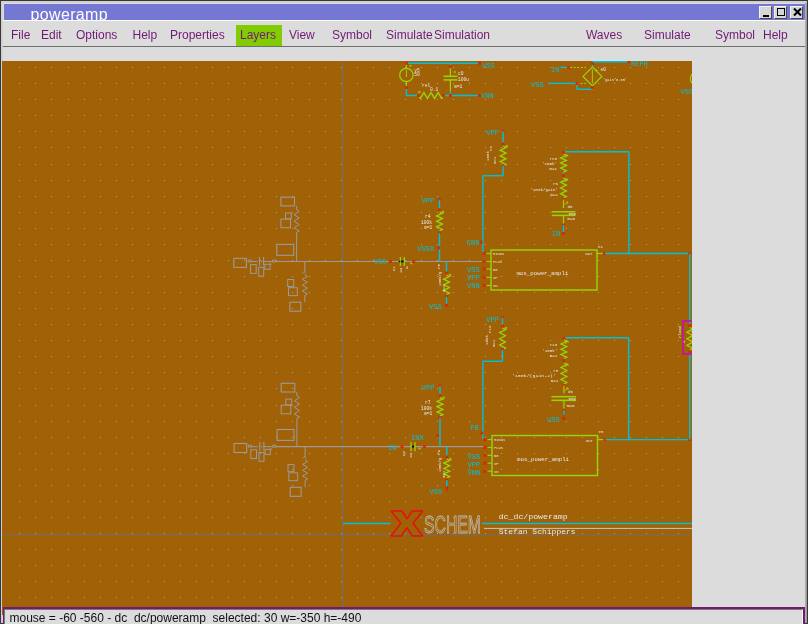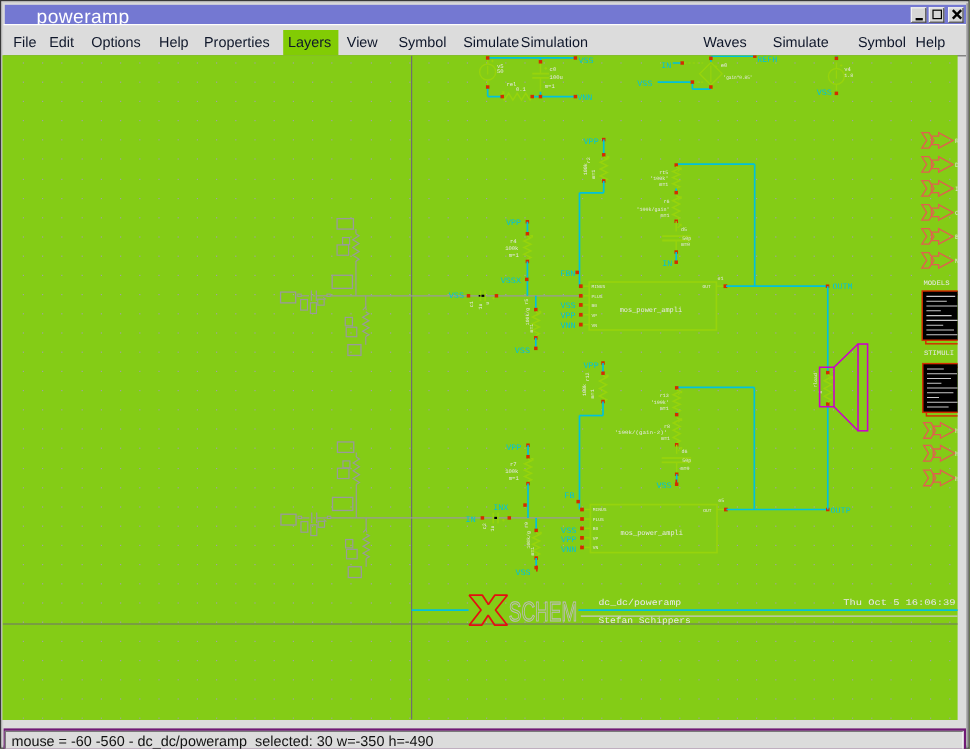--- a/index.html
+++ b/index.html
@@ -1,21 +1,21 @@
 <!DOCTYPE html>
 <html><head><meta charset="utf-8"><style>
 *{margin:0;padding:0;box-sizing:border-box}
 body{width:808px;height:624px;font-family:"Liberation Sans",sans-serif;background:#2e2e2e;position:relative;overflow:hidden}
 #win{position:absolute;left:0;top:0;width:808px;height:624px;background:#dcdcdc;border:1px solid #383838;box-shadow:inset 1.7px 1.7px 0 #cfcfcf, inset -1.7px -1.7px 0 #9a9a9a}
 #title{position:absolute;left:4px;top:4.2px;width:800.5px;height:15.5px;background:#7478d2}
 #title span{position:absolute;left:26.5px;top:1.5px;color:#fff;font-size:16px;letter-spacing:.35px}
 .btn{position:absolute;top:1.7px;width:13.3px;height:13.3px;background:#d6d6d6;border-top:1.4px solid #f2f2f2;border-left:1.4px solid #f2f2f2;border-right:1.4px solid #4a4a4a;border-bottom:1.4px solid #4a4a4a}
-#menubar{position:absolute;left:2.7px;top:19.7px;width:802.6px;height:27.8px;background:#dcdcdc;border-top:1.5px solid #fdfdfd;border-bottom:1.5px solid #6e6e6e;font-size:12px;color:#0f172a}
+#menubar{position:absolute;left:2.7px;top:19.7px;width:802.6px;height:27.8px;background:#dcdcdc;border-top:1.5px solid #fdfdfd;border-bottom:1.5px solid #6e6e6e;font-size:12px;color:#701a75}
 #menubar .mi{position:absolute;top:7px}
-#canvas{position:absolute;left:2px;top:46px;width:796px;height:554px;background:#84cc16;overflow:hidden}
+#canvas{position:absolute;left:2px;top:61px;width:690px;height:554px;background:#a16207;overflow:hidden}
 #status{position:absolute;left:2.7px;top:607px;width:802.6px;height:21px;background:#701a75}
 #stinner{position:absolute;left:1.3px;top:1.8px;width:799px;height:17.5px;border-top:1.2px solid #7a7a7a;border-left:1.2px solid #7a7a7a;border-bottom:1.2px solid #f8f8f8;border-right:1.2px solid #f8f8f8;background:#dcdcdc}
 #stinner span{position:absolute;left:4.5px;top:1.2px;font-size:12px;color:#111}
 </style></head>
 <body>
 <div id="win"></div>
 <div id="title">
     <span>poweramp</span>
 <div class="btn" style="left:754.6px">
       <div style="position:absolute;left:3px;top:8.3px;width:6.5px;height:2.2px;background:#000"></div>

